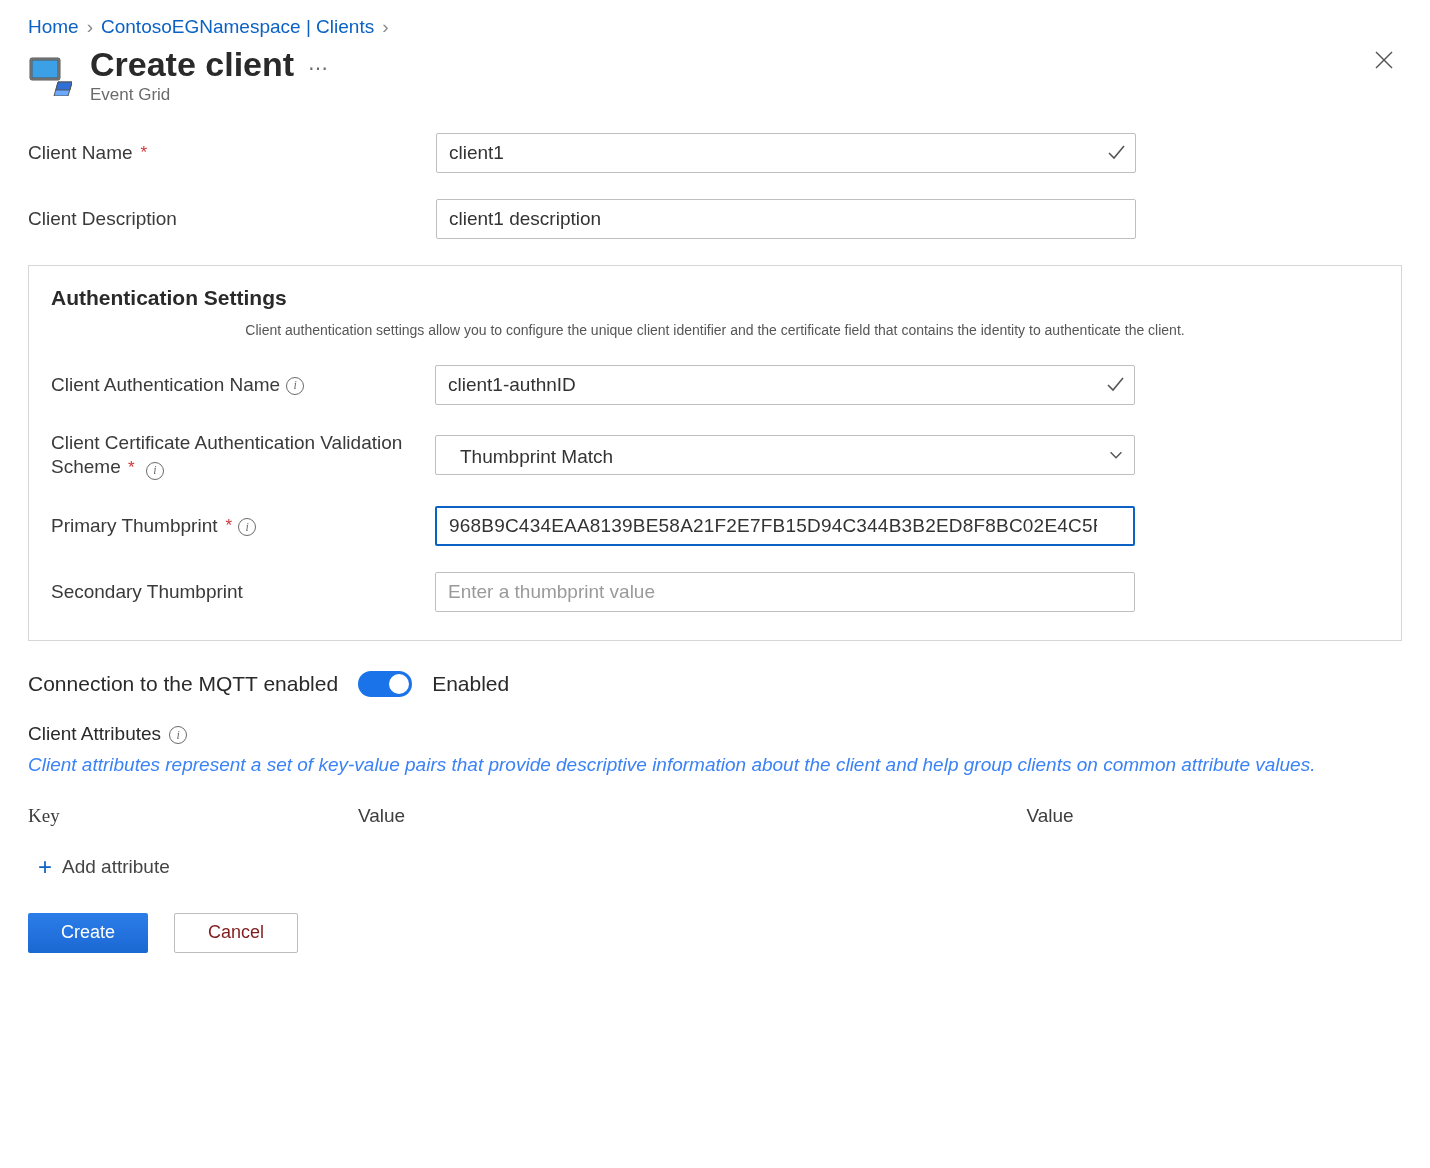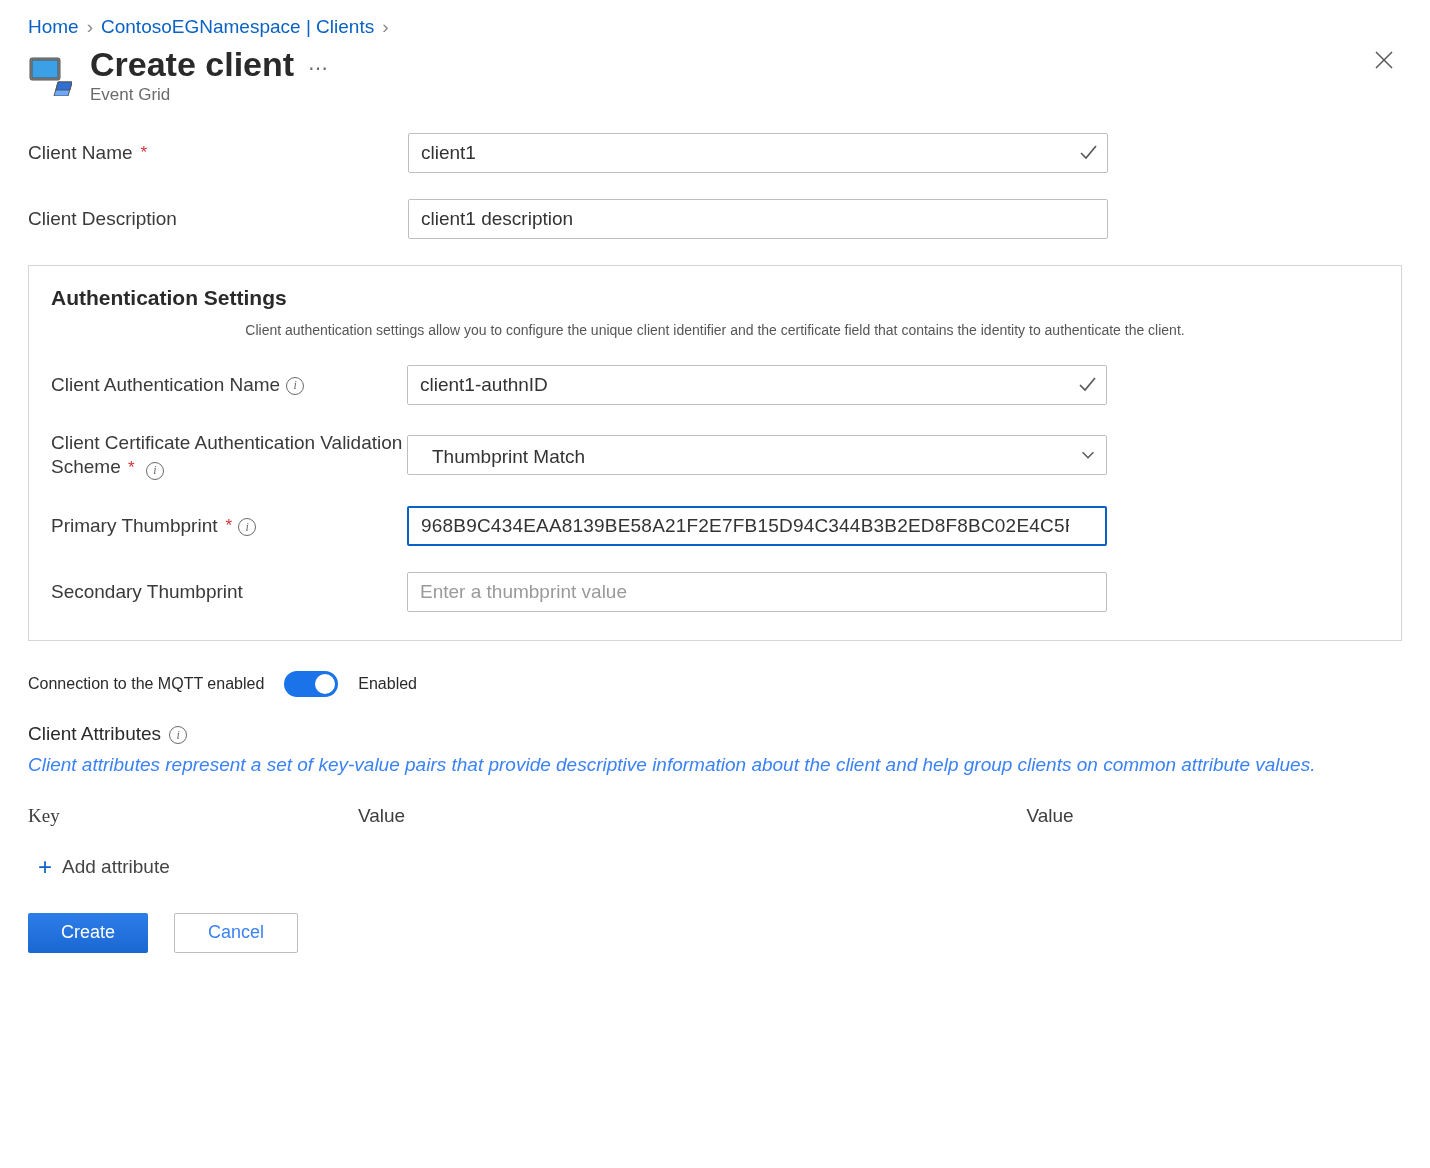--- a/index.html
+++ b/index.html
@@ -27,57 +27,57 @@
     .app-icon svg{display:block;}
     h1{font-size:34px;font-weight:700;margin:0;line-height:1.1;}
     .subtitle{color:#6b6b6b;font-size:17px;margin-top:2px;}
     .ellipsis{color:#6b6b6b;font-size:20px;margin-left:14px;position:relative;top:10px;letter-spacing:1px;cursor:pointer;}
     .close-x{font-size:26px;color:#555;line-height:1;cursor:pointer;padding:4px 8px;}
     .close-x svg{display:block;}
 
     .form{margin-top:28px;}
     .row{display:flex;align-items:center;margin-bottom:26px;}
     .row .label{width:380px;flex:0 0 380px;color:#3a3a3a;font-size:19px;display:flex;align-items:center;gap:6px;}
-    .row .field{flex:1;max-width:700px;position:relative;}
+    .row .field{flex:1;max-width:700px;position:relative;margin-left:28px;}
     .req{color:var(--required);font-size:17px;margin-left:2px;}
     input[type=text], .dropdown{
       width:100%;height:40px;border:1px solid var(--border);border-radius:2px;
       padding:6px 36px 6px 12px;font-size:19px;color:#333;background:#fff;
     }
     input[type=text]::placeholder{color:#9a9a9a;}
     .field .check{position:absolute;right:10px;top:9px;}
     .field .chev{position:absolute;right:10px;top:11px;}
     .dropdown{display:flex;align-items:flex-end;cursor:pointer;padding-left:24px;}
     .focused{border:2px solid var(--focus) !important; padding:5px 35px 5px 11px;}
     .hash{font-family:inherit;font-size:18.5px;letter-spacing:0.2px;color:#404040;white-space:nowrap;overflow:hidden;}
 
     .panel{border:1px solid var(--border-light);padding:20px 22px 24px 22px;margin-top:8px;}
     .panel h2{font-size:21px;font-weight:700;margin:0 0 10px 0;}
     .panel .desc{color:#565656;font-size:14px;line-height:1.45;margin-bottom:24px;text-align:center;}
     .panel .row .label{width:356px;flex:0 0 356px;}
 
     .info-icon{display:inline-flex;width:18px;height:18px;border:1.5px solid #6b6b6b;border-radius:50%;align-items:center;justify-content:center;font-size:12px;color:#6b6b6b;font-style:italic;font-family:Georgia,serif;position:relative;top:1px;}
 
-    .toggle-row{display:flex;align-items:center;gap:20px;margin-top:30px;margin-bottom:26px;font-size:16px;}
+    .toggle-row{display:flex;align-items:center;gap:20px;margin-top:30px;margin-bottom:26px;font-size:21px;}
     .toggle{width:54px;height:26px;border-radius:14px;background:var(--toggle-on);position:relative;cursor:pointer;}
     .toggle .knob{position:absolute;right:3px;top:3px;width:20px;height:20px;border-radius:50%;background:#fff;}
 
     .attrs-head{font-size:19px;margin-top:6px;display:flex;align-items:center;gap:8px;}
     .attrs-desc{color:#3b82f6;font-size:19px;line-height:1.45;margin-top:6px;margin-bottom:26px;font-style:italic;}
     .table-head{display:flex;gap:0;font-size:19px;color:#3e3e3e;margin-bottom:28px;}
     .table-head .col-key{width:330px;font-family:Liberation Serif, serif;}
     .table-head .col-type{width:340px;}
     .table-head .col-value{flex:1;text-align:center;}
     .add-row{display:flex;align-items:center;gap:10px;color:#444;font-size:19px;margin-left:10px;margin-bottom:34px;cursor:pointer;}
     .plus{color:var(--blue);font-size:24px;line-height:1;}
 
     .footer{display:flex;gap:26px;}
     .btn{height:40px;padding:0 33px;font-size:18px;border-radius:2px;cursor:pointer;border:1px solid transparent;}
     .btn.primary{background:#1a73e8;background:linear-gradient(#2d7de9,#1968d2);color:#fff;border:none;}
-    .btn.secondary{background:#fff;color:#3b82f6;border:1px solid #bdbdbd;}
+    .btn.secondary{background:#fff;color:#7f1d1d;border:1px solid #bdbdbd;}
 
     svg{stroke:#555;}
   </style>
 </head>
 <body>
 
 <nav class="breadcrumb">
   <a class="crumb" href="#">Home</a>
   <span class="sep">›</span>
   <a class="crumb" href="#">ContosoEGNamespace | Clients</a>

